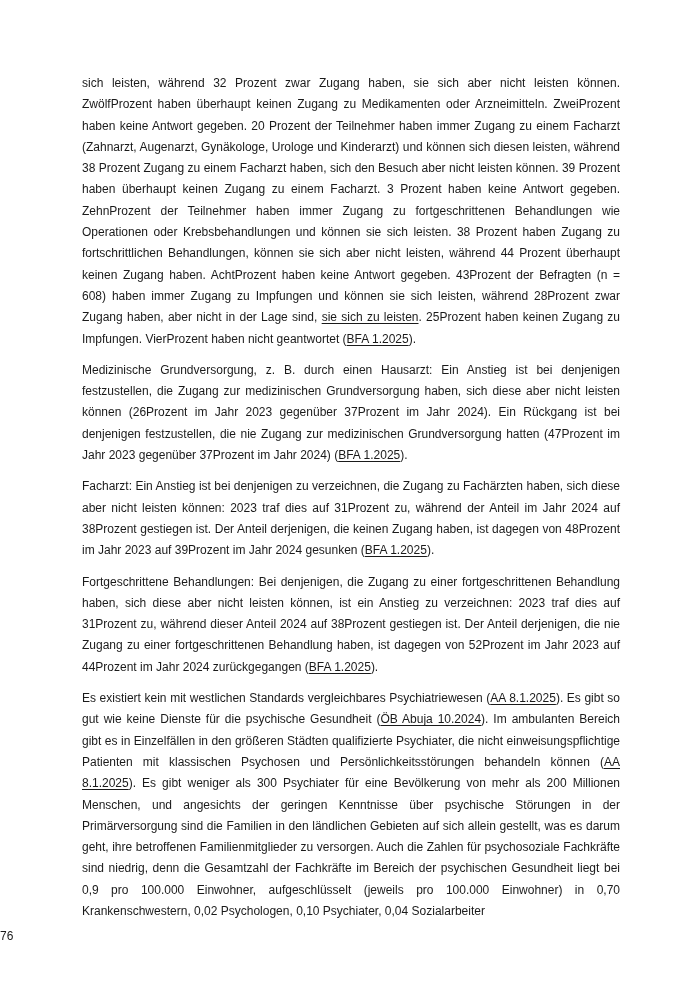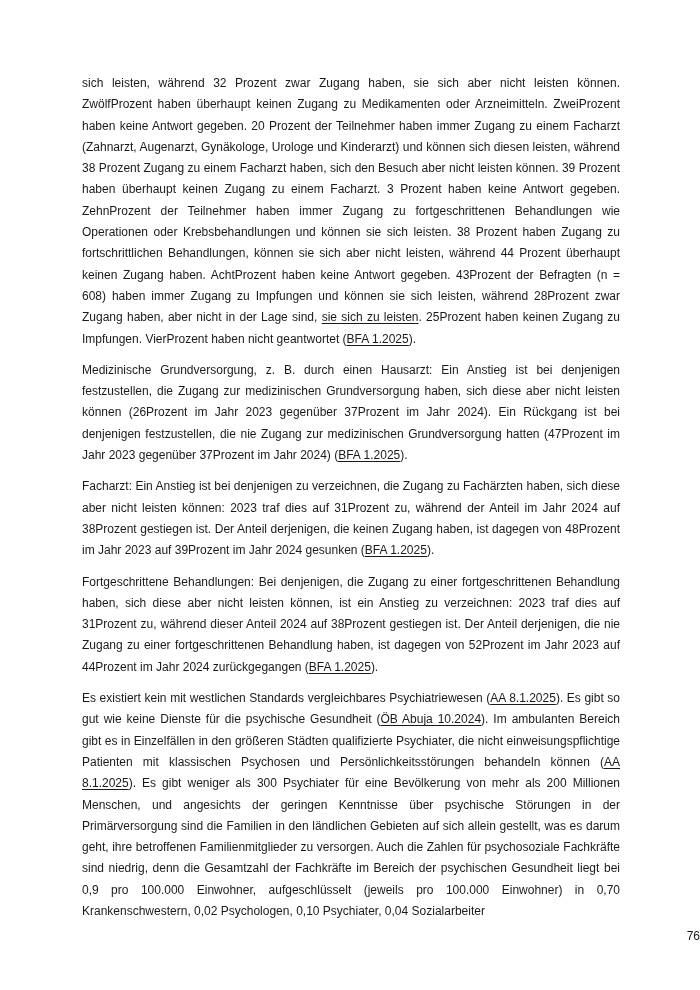--- a/index.html
+++ b/index.html
@@ -33,21 +33,21 @@
     text-decoration: underline;
     text-underline-offset: 2px;
     text-decoration-thickness: 1px;
   }
   .cite { color: inherit; cursor: pointer; }
   .page-number {
     position: absolute;
     left: 0;
     right: 0;
     top: 929px;
-    text-align: right;
+    text-align: left;
     font-size: 12px;
     color: #1a1a1a;
   }
 </style>
 </head>
 <body>
 
 <div class="page" lang="de">
   <div class="text-block">
 

